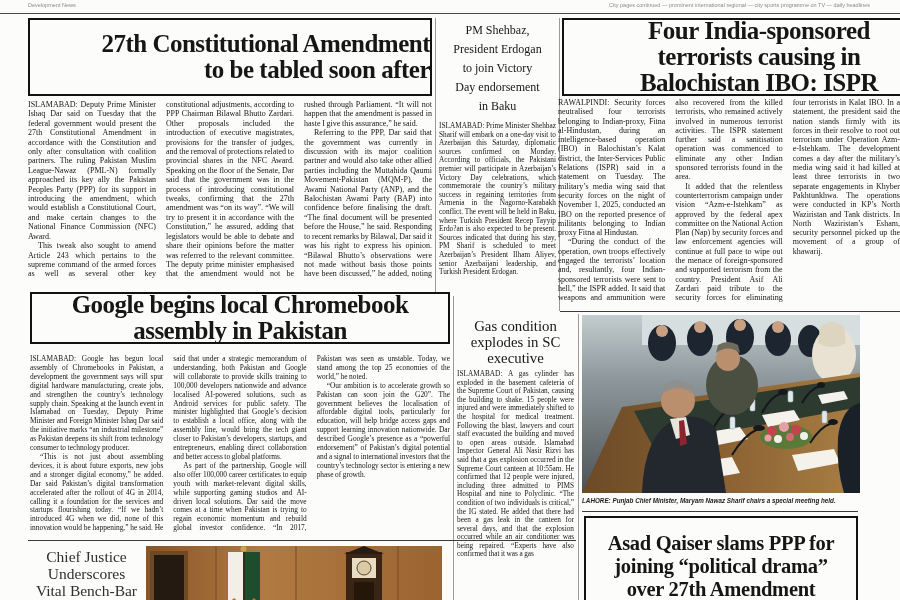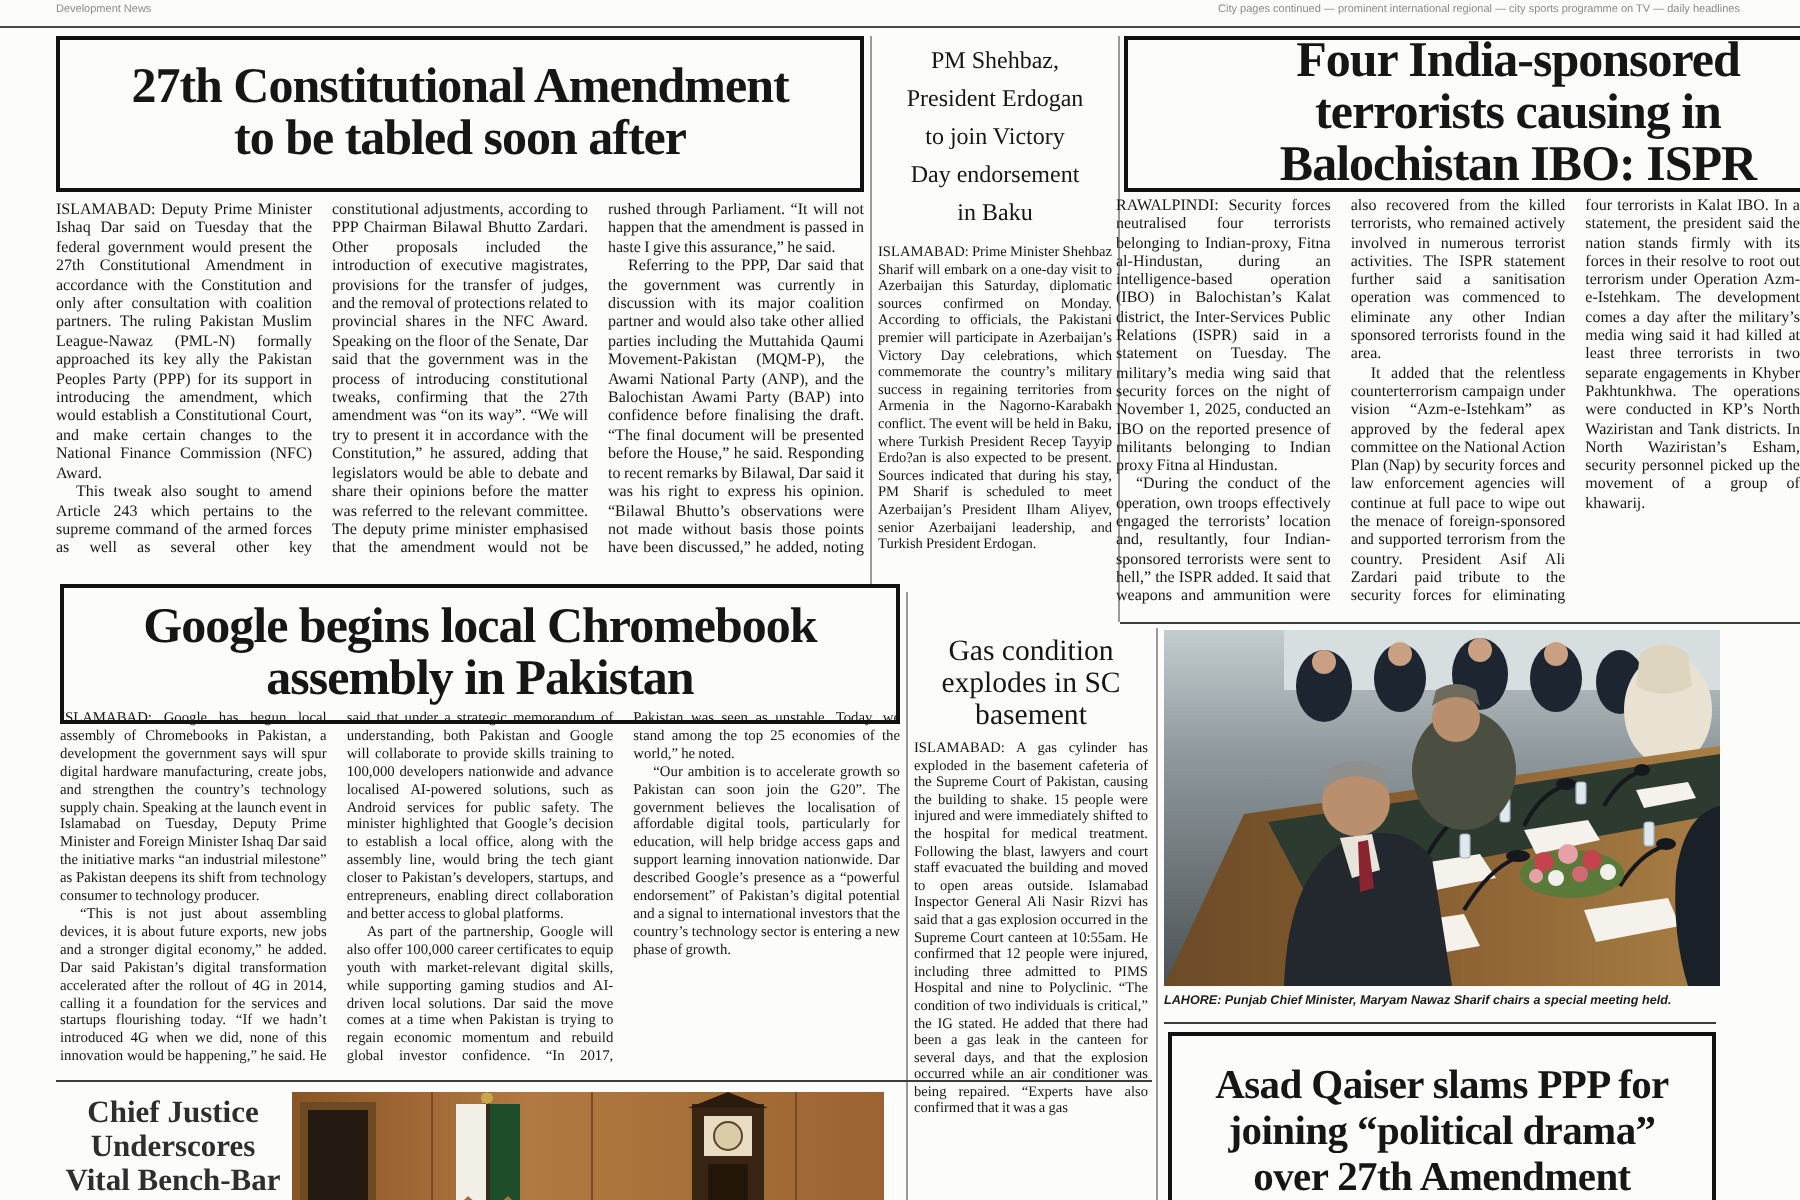--- a/index.html
+++ b/index.html
@@ -38,21 +38,21 @@
 
 <div class="page">
 
   <div class="abs topstrip">
     <span>Development News</span>
     <span>City pages continued — prominent international regional — city sports programme on TV — daily headlines</span>
   </div>
   <div class="abs rule-h" style="left:0;top:12.5px;width:900px;background:#4a4a48;"></div>
 
   <section>
-    <div class="abs hl-box hl-xl" style="left:28px;top:18px;width:404px;height:78px;">
+    <div class="abs hl-box hl-xl" style="left:28px;top:18px;width:404px;height:78px;text-align:right;">
       <div>27th Constitutional Amendment</div>
       <div>to be tabled soon after</div>
     </div>
     <div class="abs body cols3 body-lg" style="left:28px;top:100px;width:404px;height:188px;">
       <p>ISLAMABAD: Deputy Prime Minister Ishaq Dar said on Tuesday that the federal government would present the 27th Constitutional Amendment in accordance with the Constitution and only after consultation with coalition partners. The ruling Pakistan Muslim League-Nawaz (PML-N) formally approached its key ally the Pakistan Peoples Party (PPP) for its support in introducing the amendment, which would establish a Constitutional Court, and make certain changes to the National Finance Commission (NFC) Award.</p>
       <p>This tweak also sought to amend Article 243 which pertains to the supreme command of the armed forces as well as several other key constitutional adjustments, according to PPP Chairman Bilawal Bhutto Zardari. Other proposals included the introduction of executive magistrates, provisions for the transfer of judges, and the removal of protections related to provincial shares in the NFC Award. Speaking on the floor of the Senate, Dar said that the government was in the process of introducing constitutional tweaks, confirming that the 27th amendment was “on its way”. “We will try to present it in accordance with the Constitution,” he assured, adding that legislators would be able to debate and share their opinions before the matter was referred to the relevant committee. The deputy prime minister emphasised that the amendment would not be rushed through Parliament. “It will not happen that the amendment is passed in haste I give this assurance,” he said.</p>
       <p>Referring to the PPP, Dar said that the government was currently in discussion with its major coalition partner and would also take other allied parties including the Muttahida Qaumi Movement-Pakistan (MQM-P), the Awami National Party (ANP), and the Balochistan Awami Party (BAP) into confidence before finalising the draft. “The final document will be presented before the House,” he said. Responding to recent remarks by Bilawal, Dar said it was his right to express his opinion. “Bilawal Bhutto’s observations were not made without basis  those points have been discussed,” he added, noting that the government and PPP had reached an understanding and would now bring other allies on board. Dar directed the law minister to table the amendment in the Senate and send it to the committee. He also suggested that the Senate chairman instruct the committee to invite the National Assembly’s law and justice committee to its session for further consultation.</p>
     </div>
   </section>
 
@@ -80,39 +80,39 @@
       <div>Balochistan IBO: ISPR</div>
     </div>
     <div class="abs body cols3 body-ispr" style="left:558px;top:98px;width:342px;height:208px;">
       <p>RAWALPINDI: Security forces neutralised four terrorists belonging to Indian-proxy, Fitna al-Hindustan, during an intelligence-based operation (IBO) in Balochistan’s Kalat district, the Inter-Services Public Relations (ISPR) said in a statement on Tuesday. The military’s media wing said that security forces on the night of November 1, 2025, conducted an IBO on the reported presence of militants belonging to Indian proxy Fitna al Hindustan.</p>
       <p>“During the conduct of the operation, own troops effectively engaged the terrorists’ location and, resultantly, four Indian-sponsored terrorists were sent to hell,” the ISPR added. It said that weapons and ammunition were also recovered from the killed terrorists, who remained actively involved in numerous terrorist activities. The ISPR statement further said a sanitisation operation was commenced to eliminate any other Indian sponsored terrorists found in the area.</p>
       <p>It added that the relentless counterterrorism campaign under vision “Azm-e-Istehkam” as approved by the federal apex committee on the National Action Plan (Nap) by security forces and law enforcement agencies will continue at full pace to wipe out the menace of foreign-sponsored and supported terrorism from the country. President Asif Ali Zardari paid tribute to the security forces for eliminating four terrorists in Kalat IBO. In a statement, the president said the nation stands firmly with its forces in their resolve to root out terrorism under Operation Azm-e-Istehkam. The development comes a day after the military’s media wing said it had killed at least three terrorists in two separate engagements in Khyber Pakhtunkhwa. The operations were conducted in KP’s North Waziristan and Tank districts. In North Waziristan’s Esham, security personnel picked up the movement of a group of khawarij.</p>
     </div>
   </section>
 
   <section>
-    <div class="abs hl-box hl-xl" style="left:30px;top:292px;width:420px;height:70px;text-align:center;">
+    <div class="abs hl-box hl-xl" style="left:30px;top:292px;width:420px;height:52px;text-align:center;">
       <div>Google begins local Chromebook</div>
       <div>assembly in Pakistan</div>
     </div>
     <div class="abs body cols3 body-goog" style="left:30px;top:355px;width:420px;height:180px;">
       <p>ISLAMABAD: Google has begun local assembly of Chromebooks in Pakistan, a development the government says will spur digital hardware manufacturing, create jobs, and strengthen the country’s technology supply chain. Speaking at the launch event in Islamabad on Tuesday, Deputy Prime Minister and Foreign Minister Ishaq Dar said the initiative marks “an industrial milestone” as Pakistan deepens its shift from technology consumer to technology producer.</p>
       <p>“This is not just about assembling devices, it is about future exports, new jobs and a stronger digital economy,” he added. Dar said Pakistan’s digital transformation accelerated after the rollout of 4G in 2014, calling it a foundation for the services and startups flourishing today. “If we hadn’t introduced 4G when we did, none of this innovation would be happening,” he said.  He said that under a strategic memorandum of understanding, both Pakistan and Google will collaborate to provide skills training to 100,000 developers nationwide and advance localised AI-powered solutions, such as Android services for public safety. The minister highlighted that Google’s decision to establish a local office, along with the assembly line, would bring the tech giant closer to Pakistan’s developers, startups, and entrepreneurs, enabling direct collaboration and better access to global platforms.</p>
       <p>As part of the partnership, Google will also offer 100,000 career certificates to equip youth with market-relevant digital skills, while supporting gaming studios and AI-driven local solutions. Dar said the move comes at a time when Pakistan is trying to regain economic momentum and rebuild global investor confidence. “In 2017, Pakistan was seen as unstable. Today, we stand among the top 25 economies of the world,” he noted.</p>
       <p>“Our ambition is to accelerate growth so Pakistan can soon join the G20”. The government believes the localisation of affordable digital tools, particularly for education, will help bridge access gaps and support learning innovation nationwide. Dar described Google’s presence as a “powerful endorsement” of Pakistan’s digital potential and a signal to international investors that the country’s technology sector is entering a new phase of growth.</p>
     </div>
   </section>
 
   <div class="abs rule-v" style="left:453px;top:296px;height:304px;"></div>
 
   <section>
     <div class="abs hl-gas" style="left:457px;top:318px;width:117px;">
       <div>Gas condition</div>
       <div>explodes in SC</div>
-      <div>basement</div>
+      <div>executive</div>
     </div>
     <div class="abs body body-sm" style="left:457px;top:370px;width:117px;height:230px;">
       <p>ISLAMABAD: A gas cylinder has exploded in the basement cafeteria of the Supreme Court of Pakistan, causing the building to shake. 15 people were injured and were immediately shifted to the hospital for medical treatment. Following the blast, lawyers and court staff evacuated the building and moved to open areas outside. Islamabad Inspector General Ali Nasir Rizvi has said that a gas explosion occurred in the Supreme Court canteen at 10:55am. He confirmed that 12 people were injured, including three admitted to PIMS Hospital and nine to Polyclinic. “The condition of two individuals is critical,” the IG stated. He added that there had been a gas leak in the canteen for several days, and that the explosion occurred while an air conditioner was being repaired. “Experts have also confirmed that it was a gas</p>
     </div>
   </section>
 
   <div class="abs rule-v" style="left:578px;top:314px;height:286px;"></div>
   <div class="abs rule-h" style="left:560px;top:311px;width:340px;"></div>
 
   <figure class="abs" style="left:582px;top:315px;width:278px;height:178px;margin:0;">
@@ -219,21 +219,21 @@
     <div class="abs hl-box hl-md" style="left:584px;top:516px;width:274px;height:96px;padding-top:4px;">
       <div>Asad Qaiser slams PPP for</div>
       <div>joining “political drama”</div>
       <div>over 27th Amendment</div>
     </div>
   </section>
 
   <div class="abs rule-h" style="left:28px;top:540px;width:548px;"></div>
 
   <section>
-    <div class="abs hl-cj" style="left:30px;top:548px;width:113px;font-weight:bold;">
+    <div class="abs hl-cj" style="left:30px;top:548px;width:113px;">
       <div>Chief Justice</div>
       <div>Underscores</div>
       <div>Vital Bench-Bar</div>
     </div>
   </section>
 
   <figure class="abs" style="left:146px;top:546px;width:296px;height:60px;margin:0;">
     <svg width="296" height="60" viewBox="0 0 296 60">
       <defs>
         <linearGradient id="wood" x1="0" y1="0" x2="1" y2="0">

